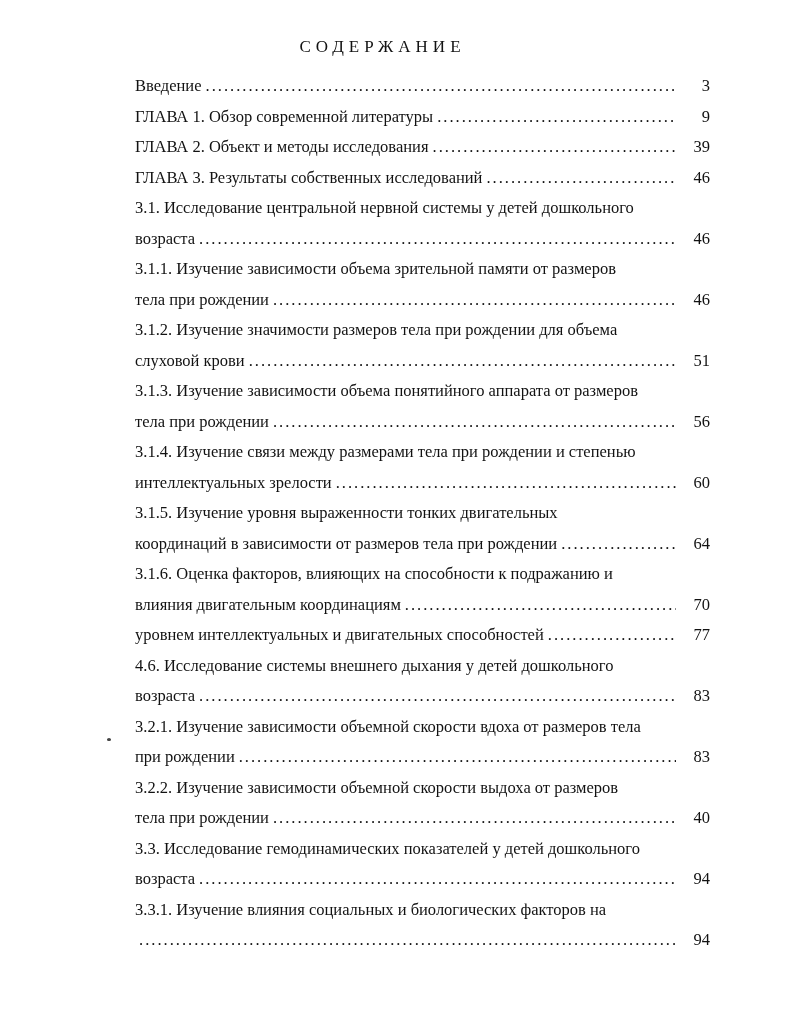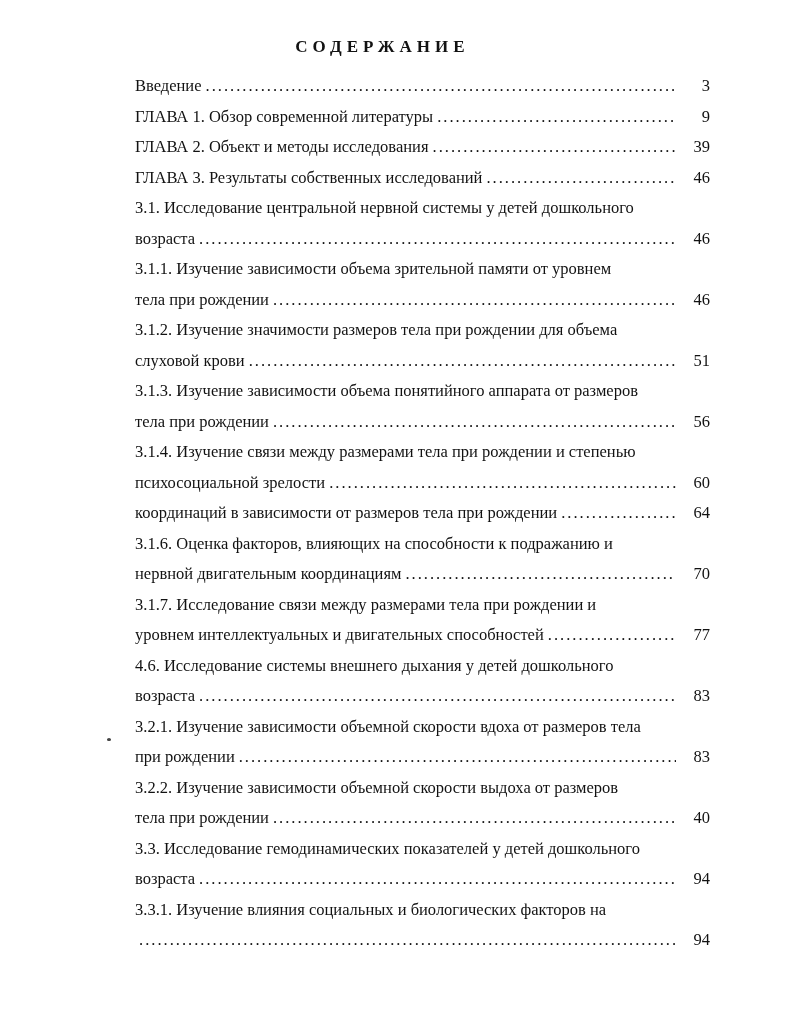--- a/index.html
+++ b/index.html
@@ -18,21 +18,21 @@
   .page {
     position: absolute;
     left: 135px;
     top: 36px;
     width: 575px; 
   }
   .doc-title {
     width: 495px;          
     text-align: center;
     font-size: 17px;
-    font-weight: bold;
+    font-weight: normal;
     letter-spacing: 5px;
     line-height: 22px;
     margin: 0 0 13px 0;
   }
   .toc-list { width: 100%; }
   .toc-entry { margin: 0; }
   .toc-line {
     display: flex;
     align-items: baseline;
     line-height: 30.5px;
@@ -107,21 +107,21 @@
           <span class="toc-text">3.1. Исследование центральной нервной системы у детей дошкольного</span>
         </div>
         <div class="toc-line">
           <span class="toc-text">возраста</span>
           <span class="leader">............................................................................................................................................................................................................................</span>
           <span class="page-num">46</span>
         </div>
       </div>
       <div class="toc-entry">
         <div class="toc-line">
-          <span class="toc-text">3.1.1. Изучение зависимости объема зрительной памяти от уровнем</span>
+          <span class="toc-text">3.1.1. Изучение зависимости объема зрительной памяти от размеров</span>
         </div>
         <div class="toc-line">
           <span class="toc-text">тела при рождении</span>
           <span class="leader">............................................................................................................................................................................................................................</span>
           <span class="page-num">46</span>
         </div>
       </div>
       <div class="toc-entry">
         <div class="toc-line">
           <span class="toc-text">3.1.2. Изучение значимости размеров тела при рождении для объема</span>
@@ -140,46 +140,46 @@
           <span class="toc-text">тела при рождении</span>
           <span class="leader">............................................................................................................................................................................................................................</span>
           <span class="page-num">56</span>
         </div>
       </div>
       <div class="toc-entry">
         <div class="toc-line">
           <span class="toc-text">3.1.4. Изучение связи между размерами тела при рождении и степенью</span>
         </div>
         <div class="toc-line">
-          <span class="toc-text">психосоциальной зрелости</span>
+          <span class="toc-text">интеллектуальных зрелости</span>
           <span class="leader">............................................................................................................................................................................................................................</span>
           <span class="page-num">60</span>
         </div>
       </div>
       <div class="toc-entry">
         <div class="toc-line">
+          <span class="toc-text">3.1.5. Изучение уровня выраженности тонких двигательных</span>
+        </div>
+        <div class="toc-line">
           <span class="toc-text">координаций в зависимости от размеров тела при рождении</span>
           <span class="leader">............................................................................................................................................................................................................................</span>
           <span class="page-num">64</span>
         </div>
       </div>
       <div class="toc-entry">
         <div class="toc-line">
           <span class="toc-text">3.1.6. Оценка факторов, влияющих на способности к подражанию и</span>
         </div>
         <div class="toc-line">
-          <span class="toc-text">нервной двигательным координациям</span>
+          <span class="toc-text">влияния двигательным координациям</span>
           <span class="leader">............................................................................................................................................................................................................................</span>
           <span class="page-num">70</span>
         </div>
       </div>
       <div class="toc-entry">
-        <div class="toc-line">
-          <span class="toc-text">3.1.7. Исследование связи между размерами тела при рождении и</span>
-        </div>
         <div class="toc-line">
           <span class="toc-text">уровнем интеллектуальных и двигательных способностей</span>
           <span class="leader">............................................................................................................................................................................................................................</span>
           <span class="page-num">77</span>
         </div>
       </div>
       <div class="toc-entry">
         <div class="toc-line">
           <span class="toc-text">4.6. Исследование системы внешнего дыхания у детей дошкольного</span>
         </div>

